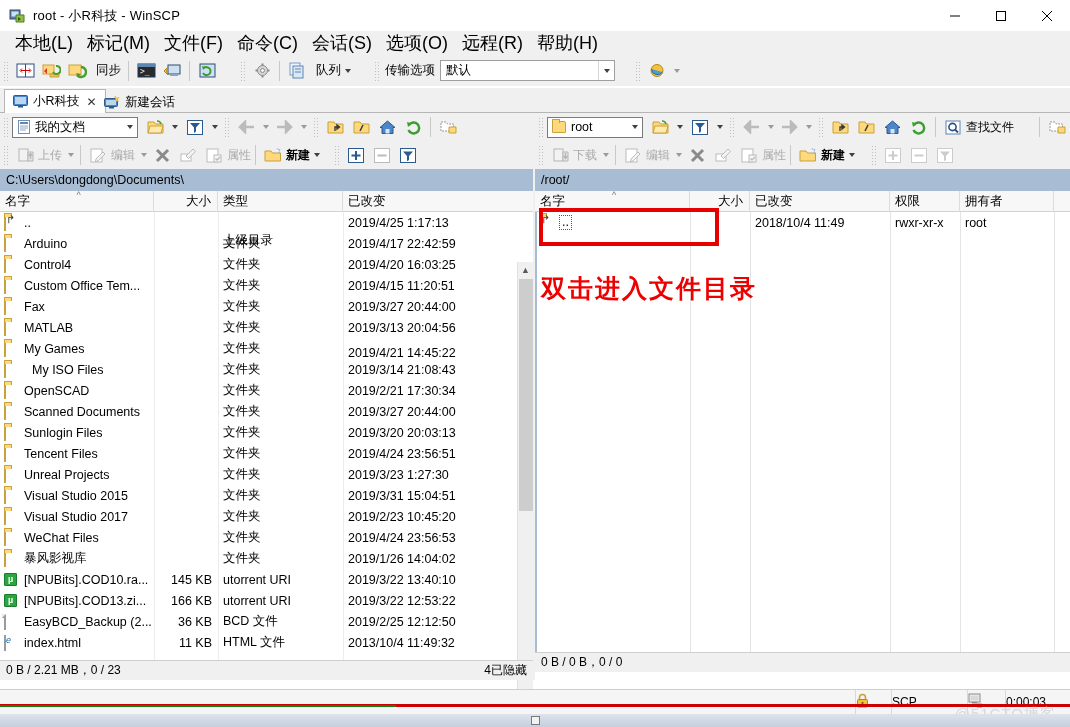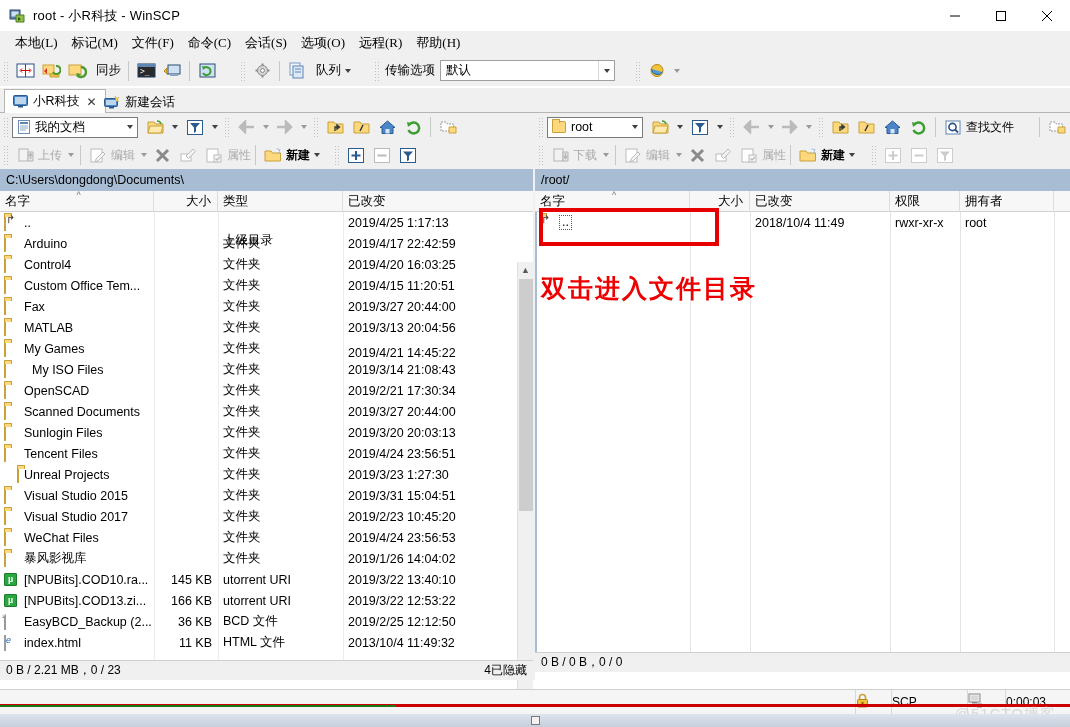--- a/index.html
+++ b/index.html
@@ -23,21 +23,21 @@
   .titlebar .tb-text { font-size:13px; color:#000; letter-spacing:0.2px; }
   .wctrls { position:absolute; right:0; top:0; height:31px; display:flex; }
   .wbtn { width:46px; height:31px; display:flex; align-items:center; justify-content:center; color:#000; }
   .wbtn svg { display:block; }
 
   
   .menubar {
     position:absolute; top:31px; left:0; width:1070px; height:24px;
     background:#f0f0f0; display:flex; align-items:center; padding-left:8px;
   }
-  .menuitem { padding:1px 7px; font-size:13px; color:#000; white-space:nowrap;font-family:Liberation Serif, serif; }
+  .menuitem { padding:1px 7px; font-size:18px; color:#000; white-space:nowrap; }
 
   
   .toolbar1 {
     position:absolute; top:55px; left:0; width:1070px; height:31px;
     background:#f0f0f0; display:flex; align-items:center;
   }
   .grip { width:6px; height:20px; margin:0 3px;
     background-image: radial-gradient(#b8b8b8 38%, transparent 40%);
     background-size: 3px 3px; opacity:.85; }
   .tbtn { height:24px; min-width:24px; display:flex; align-items:center; justify-content:center;
@@ -602,21 +602,21 @@
         <div class="frow">
           <div class="fc name" style="width: 154px;">
             <span class="ficon"><span class="ic-folder"></span></span>
             <span>Tencent Files</span>
           </div>
           <div class="fc num" style="width: 64px;"></div>
           <div class="fc" style="width: 125px; padding-left: 5px;">文件夹</div>
           <div class="fc" style="width: 174px; padding-left: 5px;">2019/4/24  23:56:51</div>
         </div>
         <div class="frow">
-          <div class="fc name" style="width: 154px; text-align: right;">
+          <div class="fc name" style="width: 154px;">
             <span class="ficon"><span class="ic-folder"></span></span>
             <span>Unreal Projects</span>
           </div>
           <div class="fc num" style="width: 64px;"></div>
           <div class="fc" style="width: 125px; padding-left: 5px;">文件夹</div>
           <div class="fc" style="width: 174px; padding-left: 5px;">2019/3/23  1:27:30</div>
         </div>
         <div class="frow">
           <div class="fc name" style="width: 154px;">
             <span class="ficon"><span class="ic-folder"></span></span>

